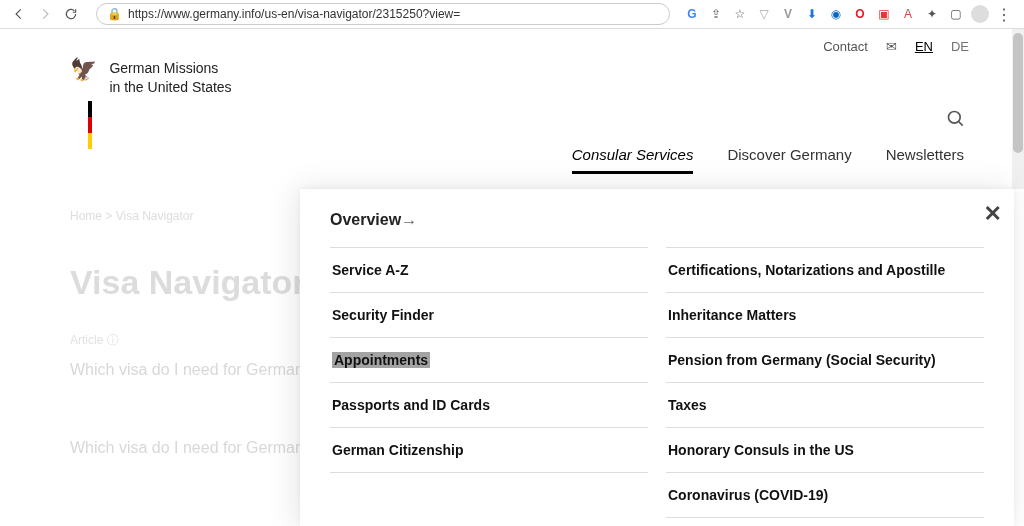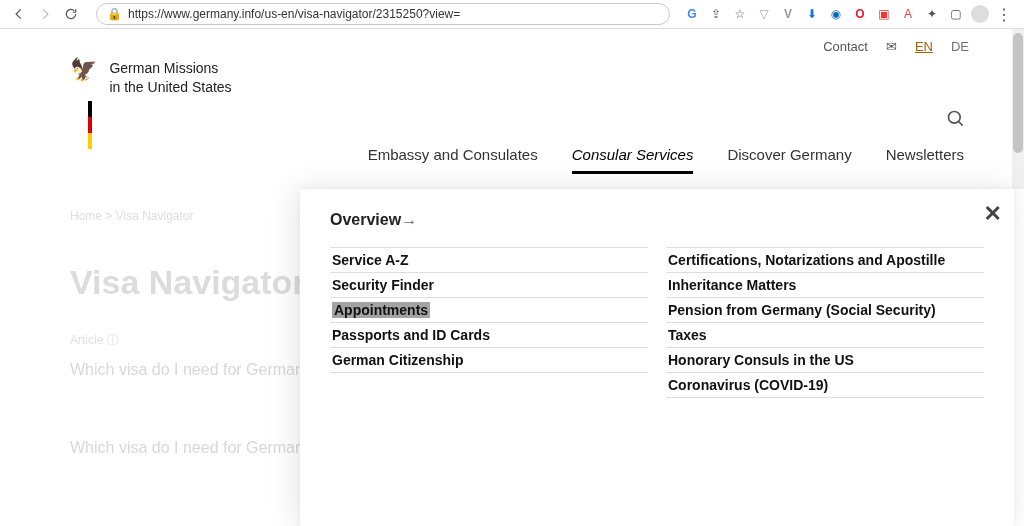--- a/index.html
+++ b/index.html
@@ -10,21 +10,21 @@
   .addr{flex:1;display:flex;align-items:center;height:20px;border:1px solid #ccc;border-radius:12px;padding:0 10px;margin:0 10px;font-size:12px;color:#333;background:#fff;overflow:hidden;white-space:nowrap;}
   .addr .lock{margin-right:6px;color:#555;}
   .ext-row{display:flex;align-items:center;}
   .ext-row span{width:18px;height:18px;display:flex;align-items:center;justify-content:center;margin:0 3px;font-size:12px;}
   .ext-row .avatar{width:18px;height:18px;border-radius:50%;background:#ddd;}
   .ext-row .dots{font-size:16px;color:#555;}
   
   .page{position:relative;height:498px;}
   .topbar{display:flex;justify-content:flex-end;align-items:center;padding:10px 55px 0 0;font-size:13px;color:#555;gap:18px;}
   .topbar .lang{color:#737373;}
-  .topbar .lang.active{color:#a16207;text-decoration:underline;}
+  .topbar .lang.active{color:#000000;text-decoration:underline;}
   .brand{position:absolute;top:30px;left:70px;display:flex;align-items:flex-start;gap:12px;}
   .eagle{font-size:22px;color:#000;line-height:1;}
   .brand-txt{font-size:14px;line-height:1.35;}
   .flag-stripe{position:absolute;left:88px;top:72px;width:4px;height:48px;background:linear-gradient(#000 0 33%,#dd0000 33% 66%,#ffcc00 66% 100%);}
   .search-ic{position:absolute;right:58px;top:80px;color:#555;}
   .main-nav{display:flex;justify-content:flex-end;gap:34px;padding:0 60px;margin-top:92px;font-size:15px;}
   .main-nav a{color:#333;text-decoration:none;padding-bottom:8px;}
   .main-nav a.active{color:#000;border-bottom:3px solid #000;font-style:italic;}
   
   .bg-content{position:absolute;left:0;right:0;top:160px;bottom:0;padding:20px 70px;color:#ccc;background:#fff;}
@@ -32,21 +32,21 @@
   .h1{font-size:34px;font-weight:600;color:#dcdcdc;margin:0 0 30px 0;}
   .lbl{font-size:12px;color:#e2e2e2;margin-bottom:12px;}
   .q{font-size:16px;color:#d8d8d8;margin-bottom:60px;}
   
   .overlay{position:absolute;top:160px;left:300px;right:10px;bottom:0;background:#fff;box-shadow:-4px 0 30px rgba(0,0,0,.10),0 -1px 6px rgba(0,0,0,.05);padding:22px 30px 10px 30px;}
   .close-x{position:absolute;right:12px;top:12px;font-size:22px;color:#444;cursor:pointer;font-weight:bold;}
   .ov-title{font-weight:700;font-size:16px;display:inline-flex;align-items:center;margin-bottom:10px;justify-content:space-between;}
   .ov-title .arrow{font-size:16px;color:#666;}
   .cols{display:flex;gap:18px;margin-top:8px;}
   .col{flex:1;}
-  .item{display:block;padding:4px 2px;font-size:14px;font-weight:600;color:#111;border-top:1px solid #ddd;text-decoration:none;}
+  .item{display:block;padding:14px 2px;font-size:14px;font-weight:600;color:#111;border-top:1px solid #ddd;text-decoration:none;}
   .item:last-child{border-bottom:1px solid #ddd;}
   .item.hl span{background:#a3a3a3;padding:0 2px;}
   
   .scroll{position:absolute;right:0;top:0;width:12px;height:100%;background:#f0f0f0;}
   .scroll .thumb{position:absolute;right:1px;top:4px;width:10px;height:120px;background:#c4c4c4;border-radius:5px;}
 </style>
 </head>
 <body>
 
 <div class="chrome-bar">
@@ -109,21 +109,20 @@
   </div>
   <div class="flag-stripe"></div>
   <div class="search-ic">
     <svg width="20" height="20" viewBox="0 0 24 24" fill="none" stroke="#555" stroke-width="2">
         <circle cx="10" cy="10" r="7"></circle>
         <line x1="20" y1="20" x2="15" y2="15"></line>
       </svg>
   </div>
 
   <div class="main-nav">
-    <a>Embassy and Consulates</a>
     <a class="active">Consular Services</a>
     <a>Discover Germany</a>
     <a>Newsletters</a>
   </div>
 
   <div class="bg-content">
     <div class="crumbs">Home &gt; Visa Navigator</div>
     <h1 class="h1">Visa Navigator</h1>
     <div class="lbl">Article ⓘ</div>
     <div class="q">Which visa do I need for Germany?</div>

